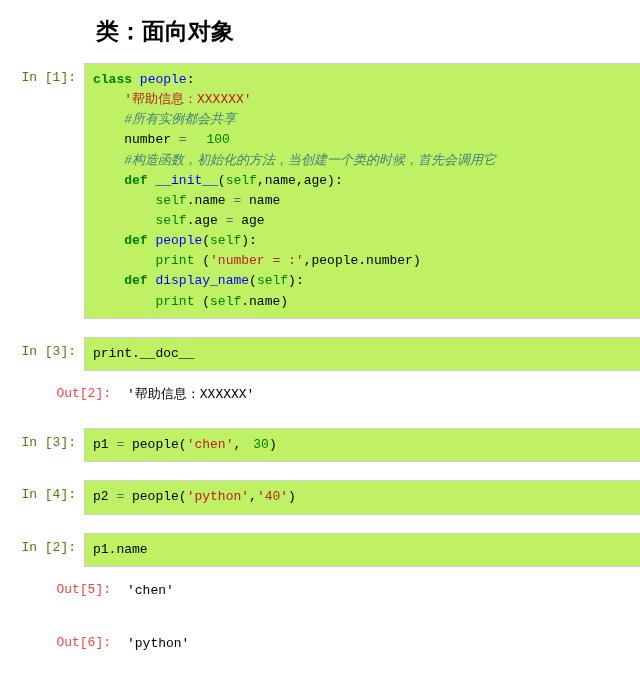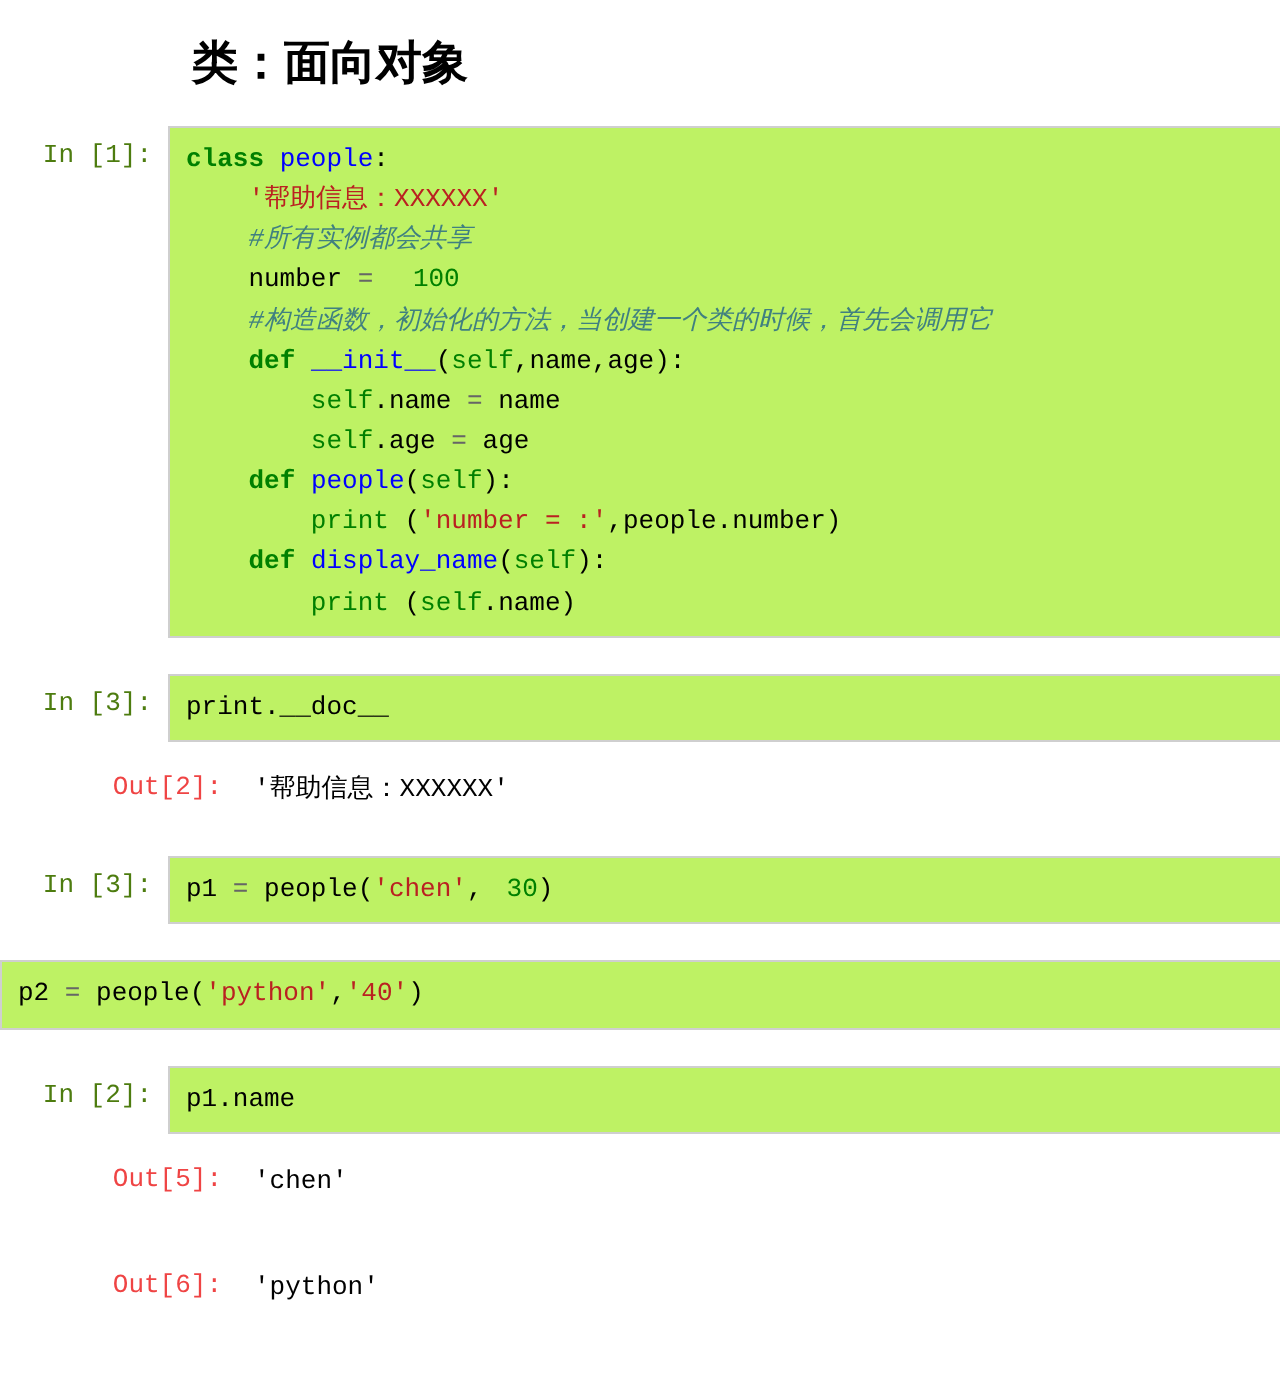--- a/index.html
+++ b/index.html
@@ -100,20 +100,21 @@
         <div class="prompt prompt-out">Out[2]:</div>
         <div class="output-area">'帮助信息：XXXXXX'</div>
       </div>
       <div class="gap"></div>
       <div class="cell">
         <div class="prompt prompt-in">In  [3]:</div>
         <div class="input-area">p1 <span class="tok-op">=</span> people(<span class="tok-str">'chen'</span>,<span class="tok-num">30</span>)</div>
       </div>
       <div class="gap"></div>
       <div class="cell">
+        <div class="prompt prompt-in">In  [4]:</div>
         <div class="input-area">p2 <span class="tok-op">=</span> people(<span class="tok-str">'python'</span>,<span class="tok-str">'40'</span>)</div>
       </div>
       <div class="gap"></div>
       <div class="cell">
         <div class="prompt prompt-in">In  [2]:</div>
         <div class="input-area">p1.name</div>
       </div>
       <div class="gap-sm"></div>
       <div class="cell">
         <div class="prompt prompt-out">Out[5]:</div>

